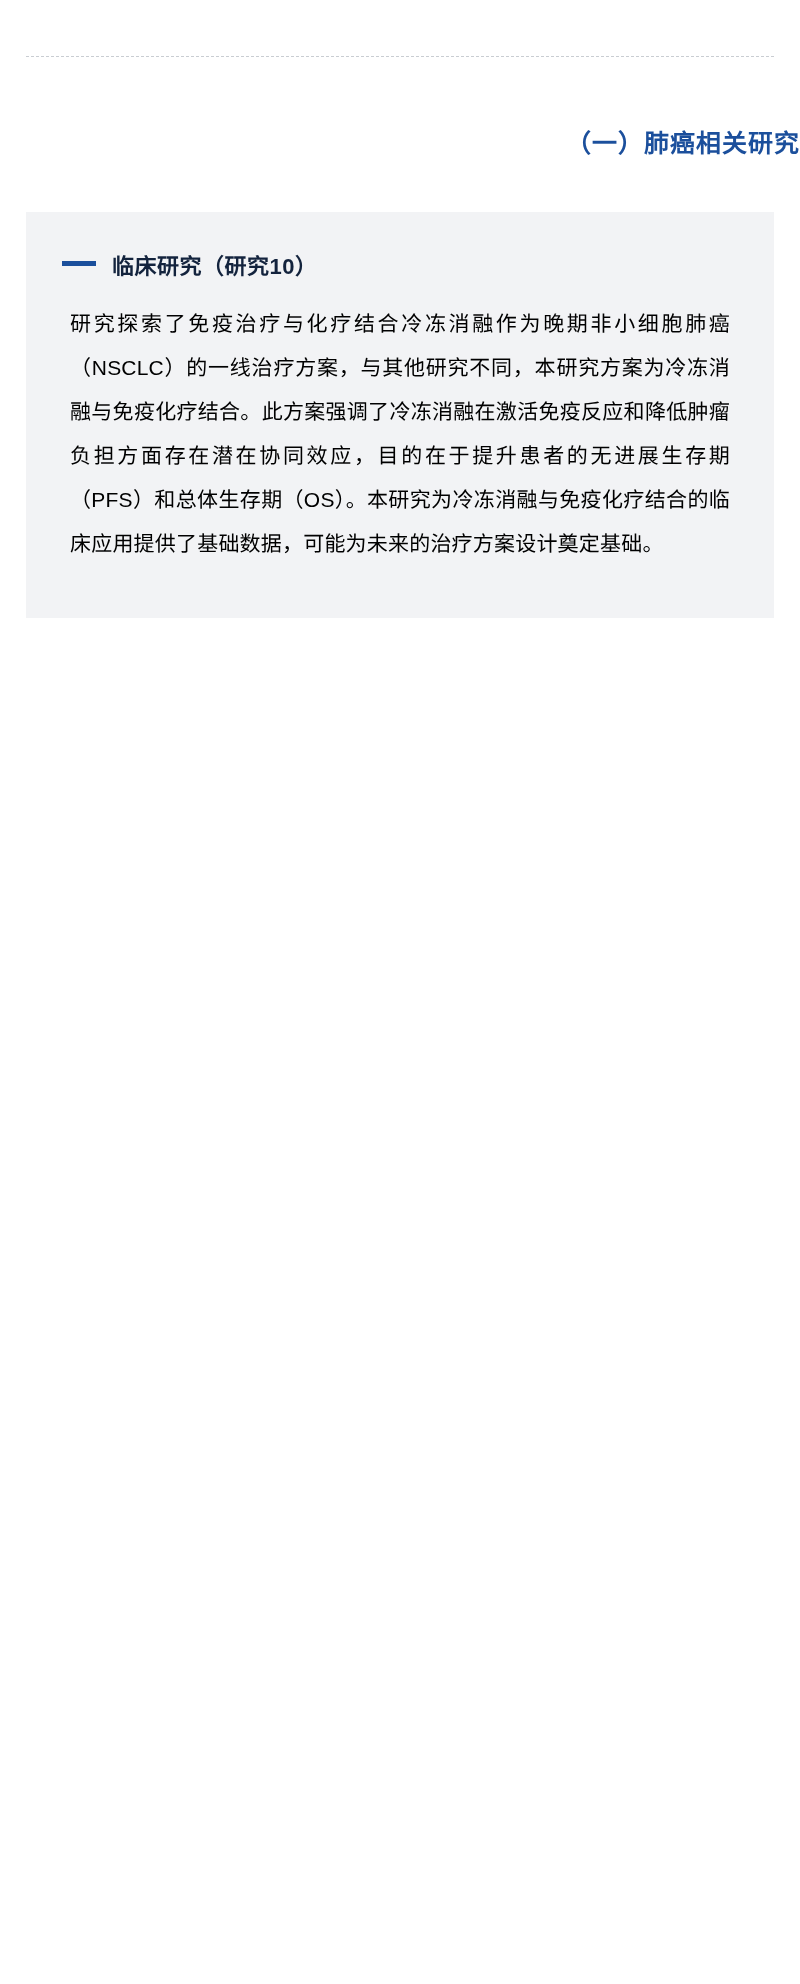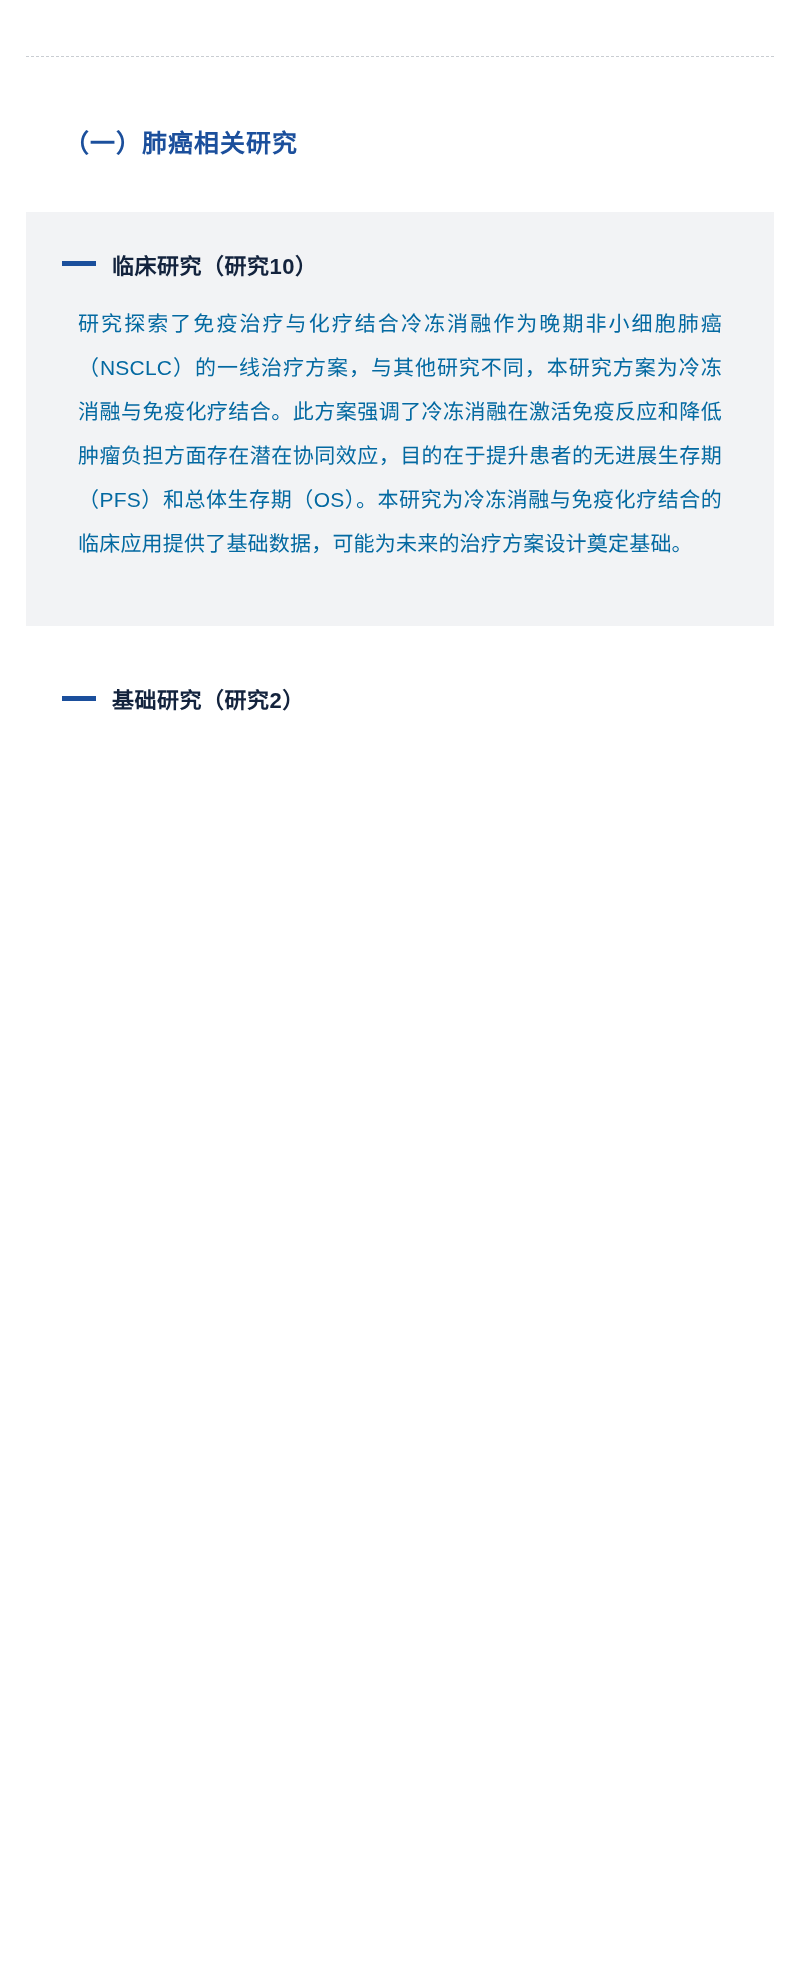--- a/index.html
+++ b/index.html
@@ -31,20 +31,21 @@
   }
 
   
   .section-heading {
     margin: 70px 0 0 64px;
     font-size: 25px;
     font-weight: bold;
     letter-spacing: 1px;
     color: #1b4f9c;
     line-height: 1.3;
+    text-align: right;
   }
 
   
   .card {
     margin: 52px 26px 0 26px;
     background: #f2f3f5;
     padding: 36px 36px 44px 36px;
     box-sizing: border-box;
   }
   .plain-block {
@@ -68,25 +69,25 @@
     width: 34px;
     height: 5px;
     background: #1b4f9c;
     margin-right: 16px;
     flex: 0 0 auto;
   }
 
   .body-text {
     font-size: 21px;
     line-height: 2.1;
-    color: #0369a1;
+    color: #000000;
     text-align: justify;
     text-justify: inter-ideograph;
     letter-spacing: 0.2px;
-    margin: 16px;
+    margin: 8px;
     white-space: pre-wrap;
   }
 </style>
 </head>
 <body>
 
 <div class="page">
 
   <div class="top-rule"></div>
 
@@ -94,19 +95,15 @@
 
   <div class="card">
     <div class="block-title">
       <span class="title-dash"></span>
       <span>临床研究（研究10）</span>
     </div>
     <p class="body-text">研究探索了免疫治疗与化疗结合冷冻消融作为晚期非小细胞肺癌（NSCLC）的一线治疗方案，与其他研究不同，本研究方案为冷冻消融与免疫化疗结合。此方案强调了冷冻消融在激活免疫反应和降低肿瘤负担方面存在潜在协同效应，目的在于提升患者的无进展生存期（PFS）和总体生存期（OS）。本研究为冷冻消融与免疫化疗结合的临床应用提供了基础数据，可能为未来的治疗方案设计奠定基础。</p>
   </div>
 
   <div class="plain-block">
-    <div class="block-title">
-      <span class="title-dash"></span>
-      <span>基础研究（研究2）</span>
-    </div>
   </div>
 
 </div>
 
 </body></html>

